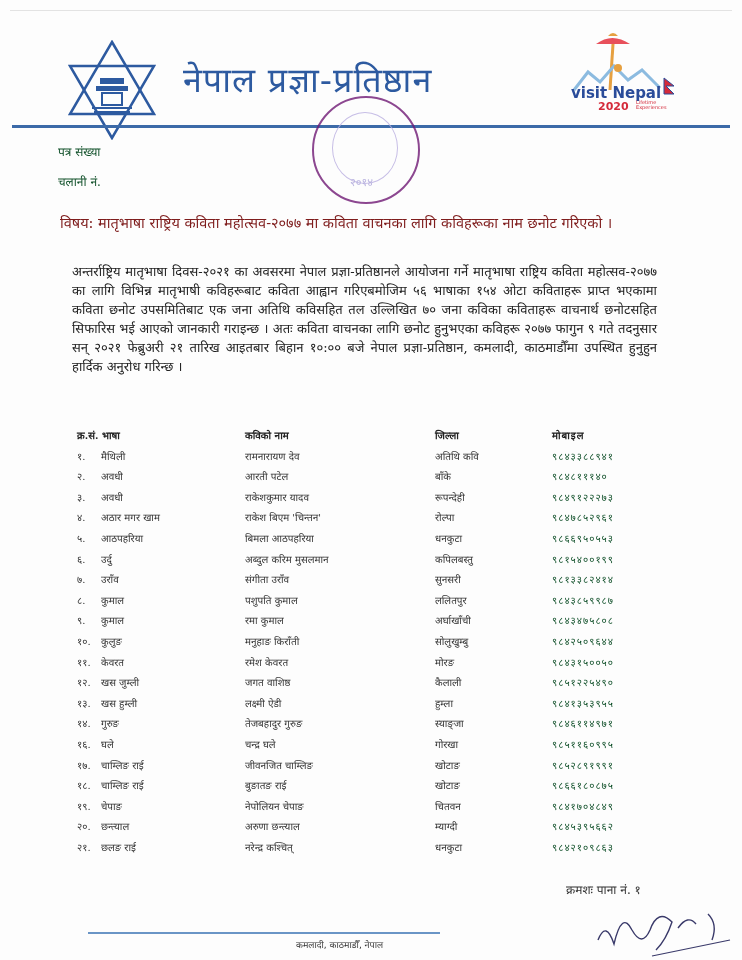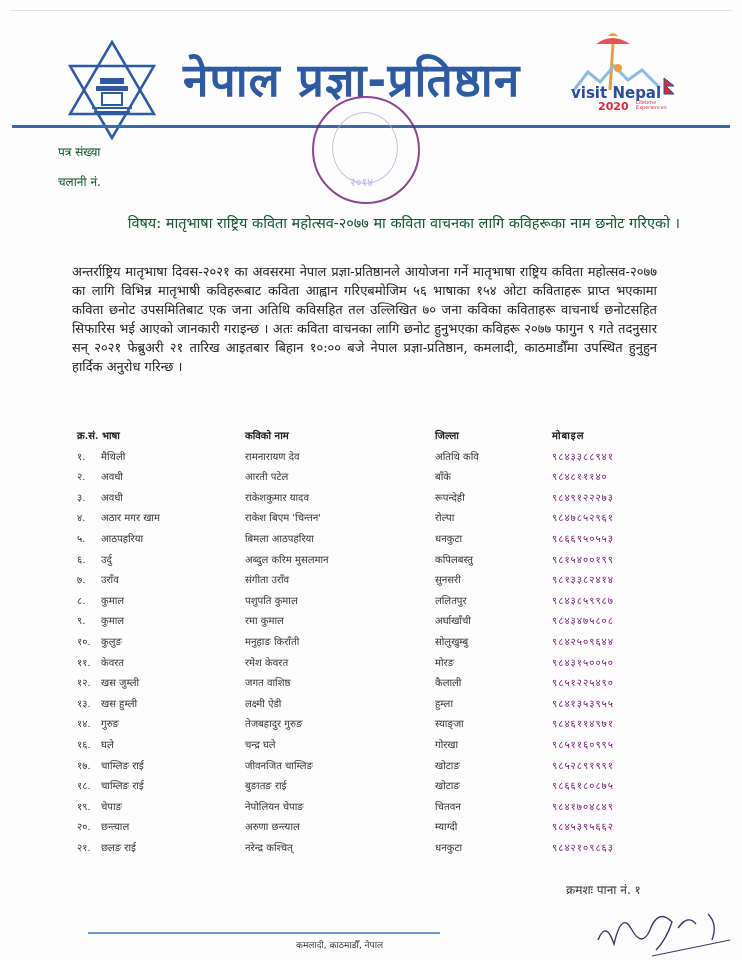--- a/index.html
+++ b/index.html
@@ -5,49 +5,49 @@
   html, body { margin:0; padding:0; }
   body {
     width:742px; height:960px; overflow:hidden; position:relative;
     background:#fdfdfd; color:#2a2a2a;
     font-family:"DejaVu Serif", serif;
   }
   .top-rule { position:absolute; left:10px; right:10px; top:10px; height:1px; background:#e3e3e3; }
   .logo-left { position:absolute; left:62px; top:40px; width:100px; height:100px; }
   .org-title {
     position:absolute; left:183px; top:50px;
-    font-family:"DejaVu Sans", sans-serif; font-size:46px; font-weight:bold;
+    font-family:"DejaVu Sans", sans-serif; font-size:34px; font-weight:normal;
     color:#2d5aa0; letter-spacing:1px; line-height:60px;
   }
   .logo-right { position:absolute; left:568px; top:30px; width:110px; height:100px; }
   .visit-text { position:absolute; left:571px; top:84px; font-family:"DejaVu Sans",sans-serif; font-weight:bold; font-size:15px; color:#2a4c9a; }
   .visit-text .nep { color:#2a4c9a; }
   .year-text { position:absolute; left:598px; top:100px; font-family:"DejaVu Sans",sans-serif; font-weight:bold; font-size:11px; color:#d42a3a; }
   .lifetime { position:absolute; left:636px; top:100px; font-family:"DejaVu Sans",sans-serif; font-size:5px; color:#d42a3a; line-height:5px; }
   .header-rule { position:absolute; left:12px; right:12px; top:125px; height:3px; background:#3c6aa8; }
   .stamp { position:absolute; left:312px; top:96px; width:104px; height:104px; border:2px solid #701a75; border-radius:50%; opacity:.8; }
   .stamp .inner { position:absolute; left:18px; top:14px; width:64px; height:70px; border:1.5px solid #b9aee0; border-radius:50%; }
   .stamp .yr { position:absolute; left:36px; top:76px; font-size:11px; color:#a8a0d8; }
   .meta { position:absolute; left:58px; font-size:12px; color:#14532d; }
   .subject {
-    position:absolute; left:60px; width:620px; top:212px; text-align:right;
-    font-size:14.5px; line-height:22px; color:#14532d;
+    position:absolute; left:60px; width:620px; top:212px; text-align:left;
+    font-size:14.5px; line-height:22px; color:#7f1d1d;
   }
   .body-para {
     position:absolute; left:72px; width:585px; top:262px;
     font-size:13px; line-height:19px; text-align:justify; color:#222;
   }
   .table { position:absolute; left:77px; top:428px; width:560px; font-size:10px; color:#333; }
   .row { position:relative; height:20.6px; }
   .row span { position:absolute; top:0; white-space:nowrap; }
   .c-sn { left:0; width:24px; }
   .c-lang { left:24px; }
   .c-name { left:168px; }
   .c-dist { left:358px; }
-  .c-mob { left:475px; letter-spacing:1px; color:#701a75; }
+  .c-mob { left:475px; letter-spacing:1px; color:#14532d; }
   .row.head span { font-weight:bold; color:#222; }
   .row.head .c-sn { width:auto; }
   .continued { position:absolute; left:566px; top:881px; font-size:12px; color:#333; }
   .footer-rule { position:absolute; left:88px; width:352px; top:932px; height:2px; background:#6a95c6; }
   .footer-addr { position:absolute; left:296px; top:938px; font-size:9px; color:#333; font-family:"DejaVu Sans",sans-serif; }
   .signature { position:absolute; left:592px; top:900px; width:140px; height:60px; }
 </style>
 </head>
 <body>
 

